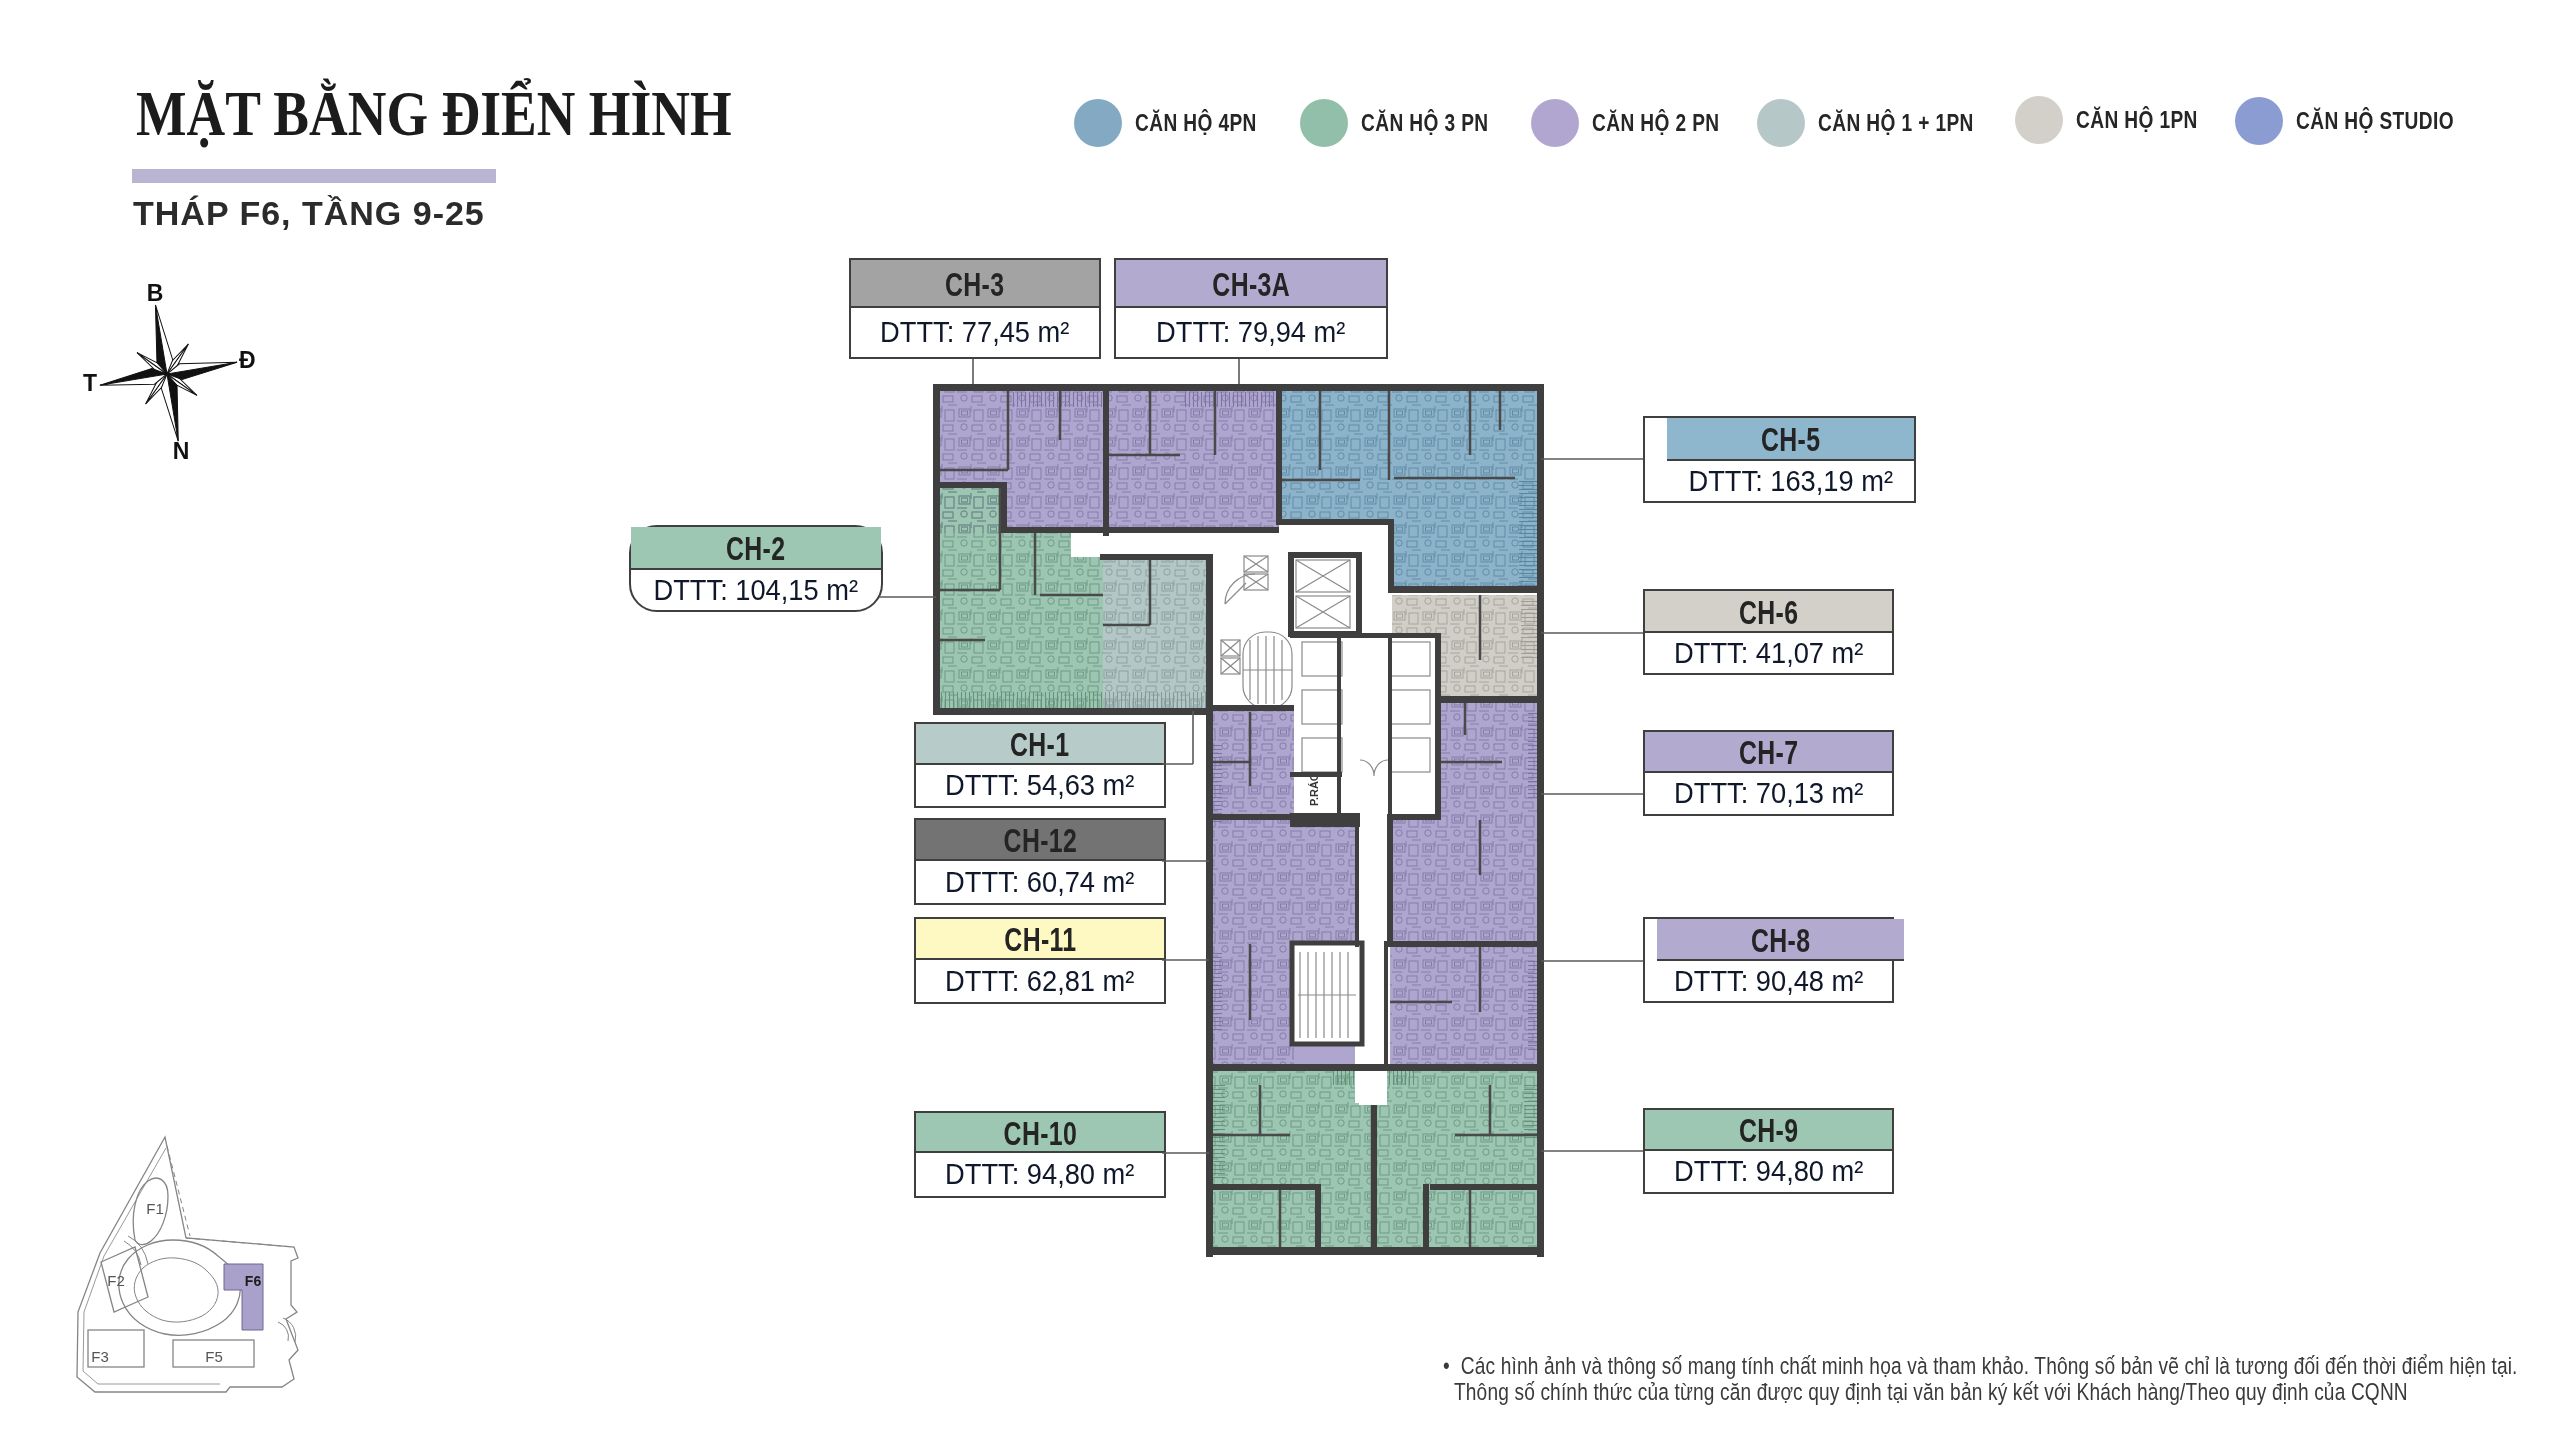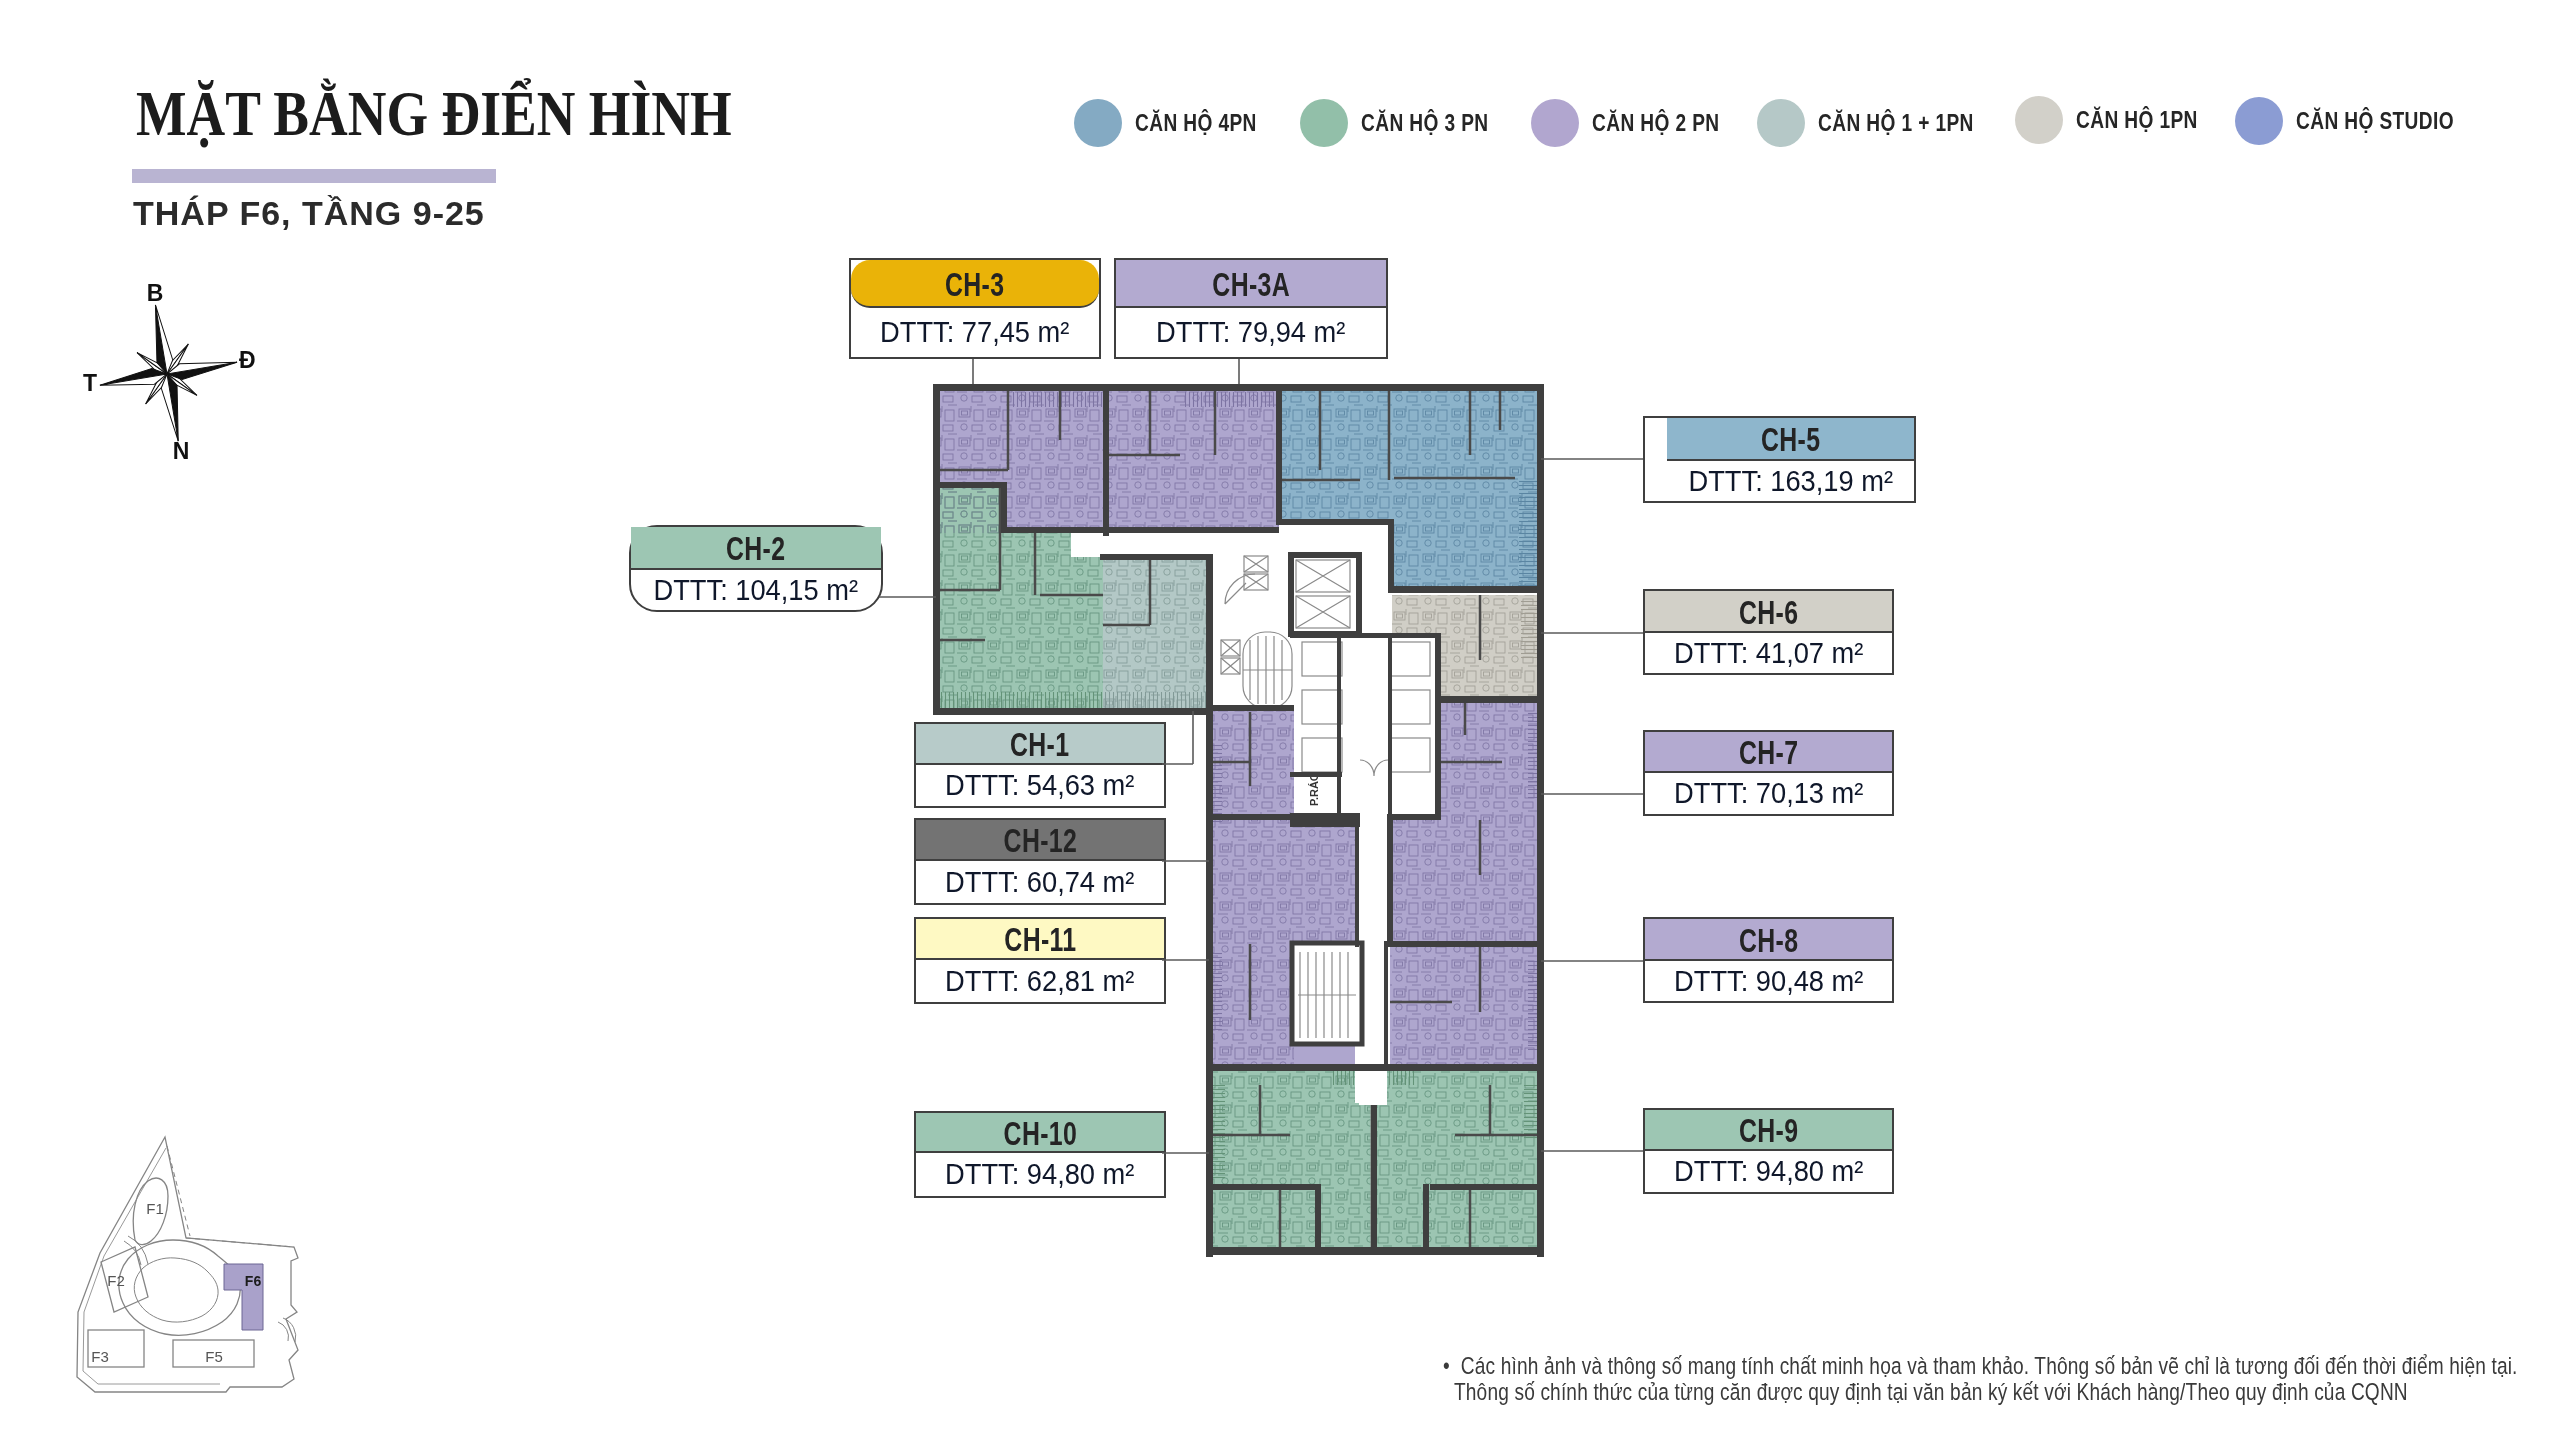--- a/index.html
+++ b/index.html
@@ -38,21 +38,21 @@
   <div class="abs lgc" style="left:1531px;top:99px;background:#b1a6cf;"></div>
   <div class="abs lgt" style="left:1592px;top:99px;">CĂN HỘ 2 PN</div>
   <div class="abs lgc" style="left:1757px;top:99px;background:#b5c8c7;"></div>
   <div class="abs lgt" style="left:1818px;top:99px;">CĂN HỘ 1 + 1PN</div>
   <div class="abs lgc" style="left:2015px;top:96px;background:#d2d0c9;"></div>
   <div class="abs lgt" style="left:2076px;top:96px;">CĂN HỘ 1PN</div>
   <div class="abs lgc" style="left:2235px;top:97px;background:#8b9cd3;"></div>
   <div class="abs lgt" style="left:2296px;top:97px;">CĂN HỘ STUDIO</div>
 
   <div class="abs box" style="left:849px;top:258px;width:248px;">
-    <div class="bh" style="height:48px;line-height:48px;background:#eab308;border-radius:19px;"><span>CH-3</span></div>
+    <div class="bh" style="height:48px;line-height:48px;background:#a3a3a3;"><span>CH-3</span></div>
     <div class="bb" style="height:49px;line-height:49px;"><span>DTTT: 77,45 m²</span></div>
   </div>
   <div class="abs box" style="left:1114px;top:258px;width:270px;">
     <div class="bh" style="height:48px;line-height:48px;background:#b3aad0;"><span>CH-3A</span></div>
     <div class="bb" style="height:49px;line-height:49px;"><span>DTTT: 79,94 m²</span></div>
   </div>
   <div class="abs box" style="left:629px;top:525px;width:250px;border-radius:28px;">
     <div class="bh" style="height:43px;line-height:43px;background:#9dc6b3;"><span>CH-2</span></div>
     <div class="bb" style="height:40px;line-height:40px;"><span>DTTT: 104,15 m²</span></div>
   </div>
@@ -78,21 +78,21 @@
   </div>
   <div class="abs box" style="left:1643px;top:589px;width:247px;">
     <div class="bh" style="height:42px;line-height:42px;background:#d2d0c8;"><span>CH-6</span></div>
     <div class="bb" style="height:40px;line-height:40px;"><span>DTTT: 41,07 m²</span></div>
   </div>
   <div class="abs box" style="left:1643px;top:730px;width:247px;">
     <div class="bh" style="height:41px;line-height:41px;background:#b3aad0;"><span>CH-7</span></div>
     <div class="bb" style="height:41px;line-height:41px;"><span>DTTT: 70,13 m²</span></div>
   </div>
   <div class="abs box" style="left:1643px;top:917px;width:247px;">
-    <div class="bh" style="height:42px;line-height:42px;background:#b3aad0;"><span>CH-8</span></div>
+    <div class="bh" style="height:42px;line-height:42px;background:#b3aad0;margin-left:12px;"><span>CH-8</span></div>
     <div class="bb" style="height:40px;line-height:40px;"><span>DTTT: 90,48 m²</span></div>
   </div>
   <div class="abs box" style="left:1643px;top:1108px;width:247px;">
     <div class="bh" style="height:41px;line-height:41px;background:#9dc6b3;"><span>CH-9</span></div>
     <div class="bb" style="height:41px;line-height:41px;"><span>DTTT: 94,80 m²</span></div>
   </div>
 
   <div class="abs disc" style="left:1443px;top:1352px;">•&nbsp; Các hình ảnh và thông số mang tính chất minh họa và tham khảo. Thông số bản vẽ chỉ là tương đối đến thời điểm hiện tại.</div>
   <div class="abs disc" style="left:1454px;top:1378px;">Thông số chính thức của từng căn được quy định tại văn bản ký kết với Khách hàng/Theo quy định của CQNN</div>
 

